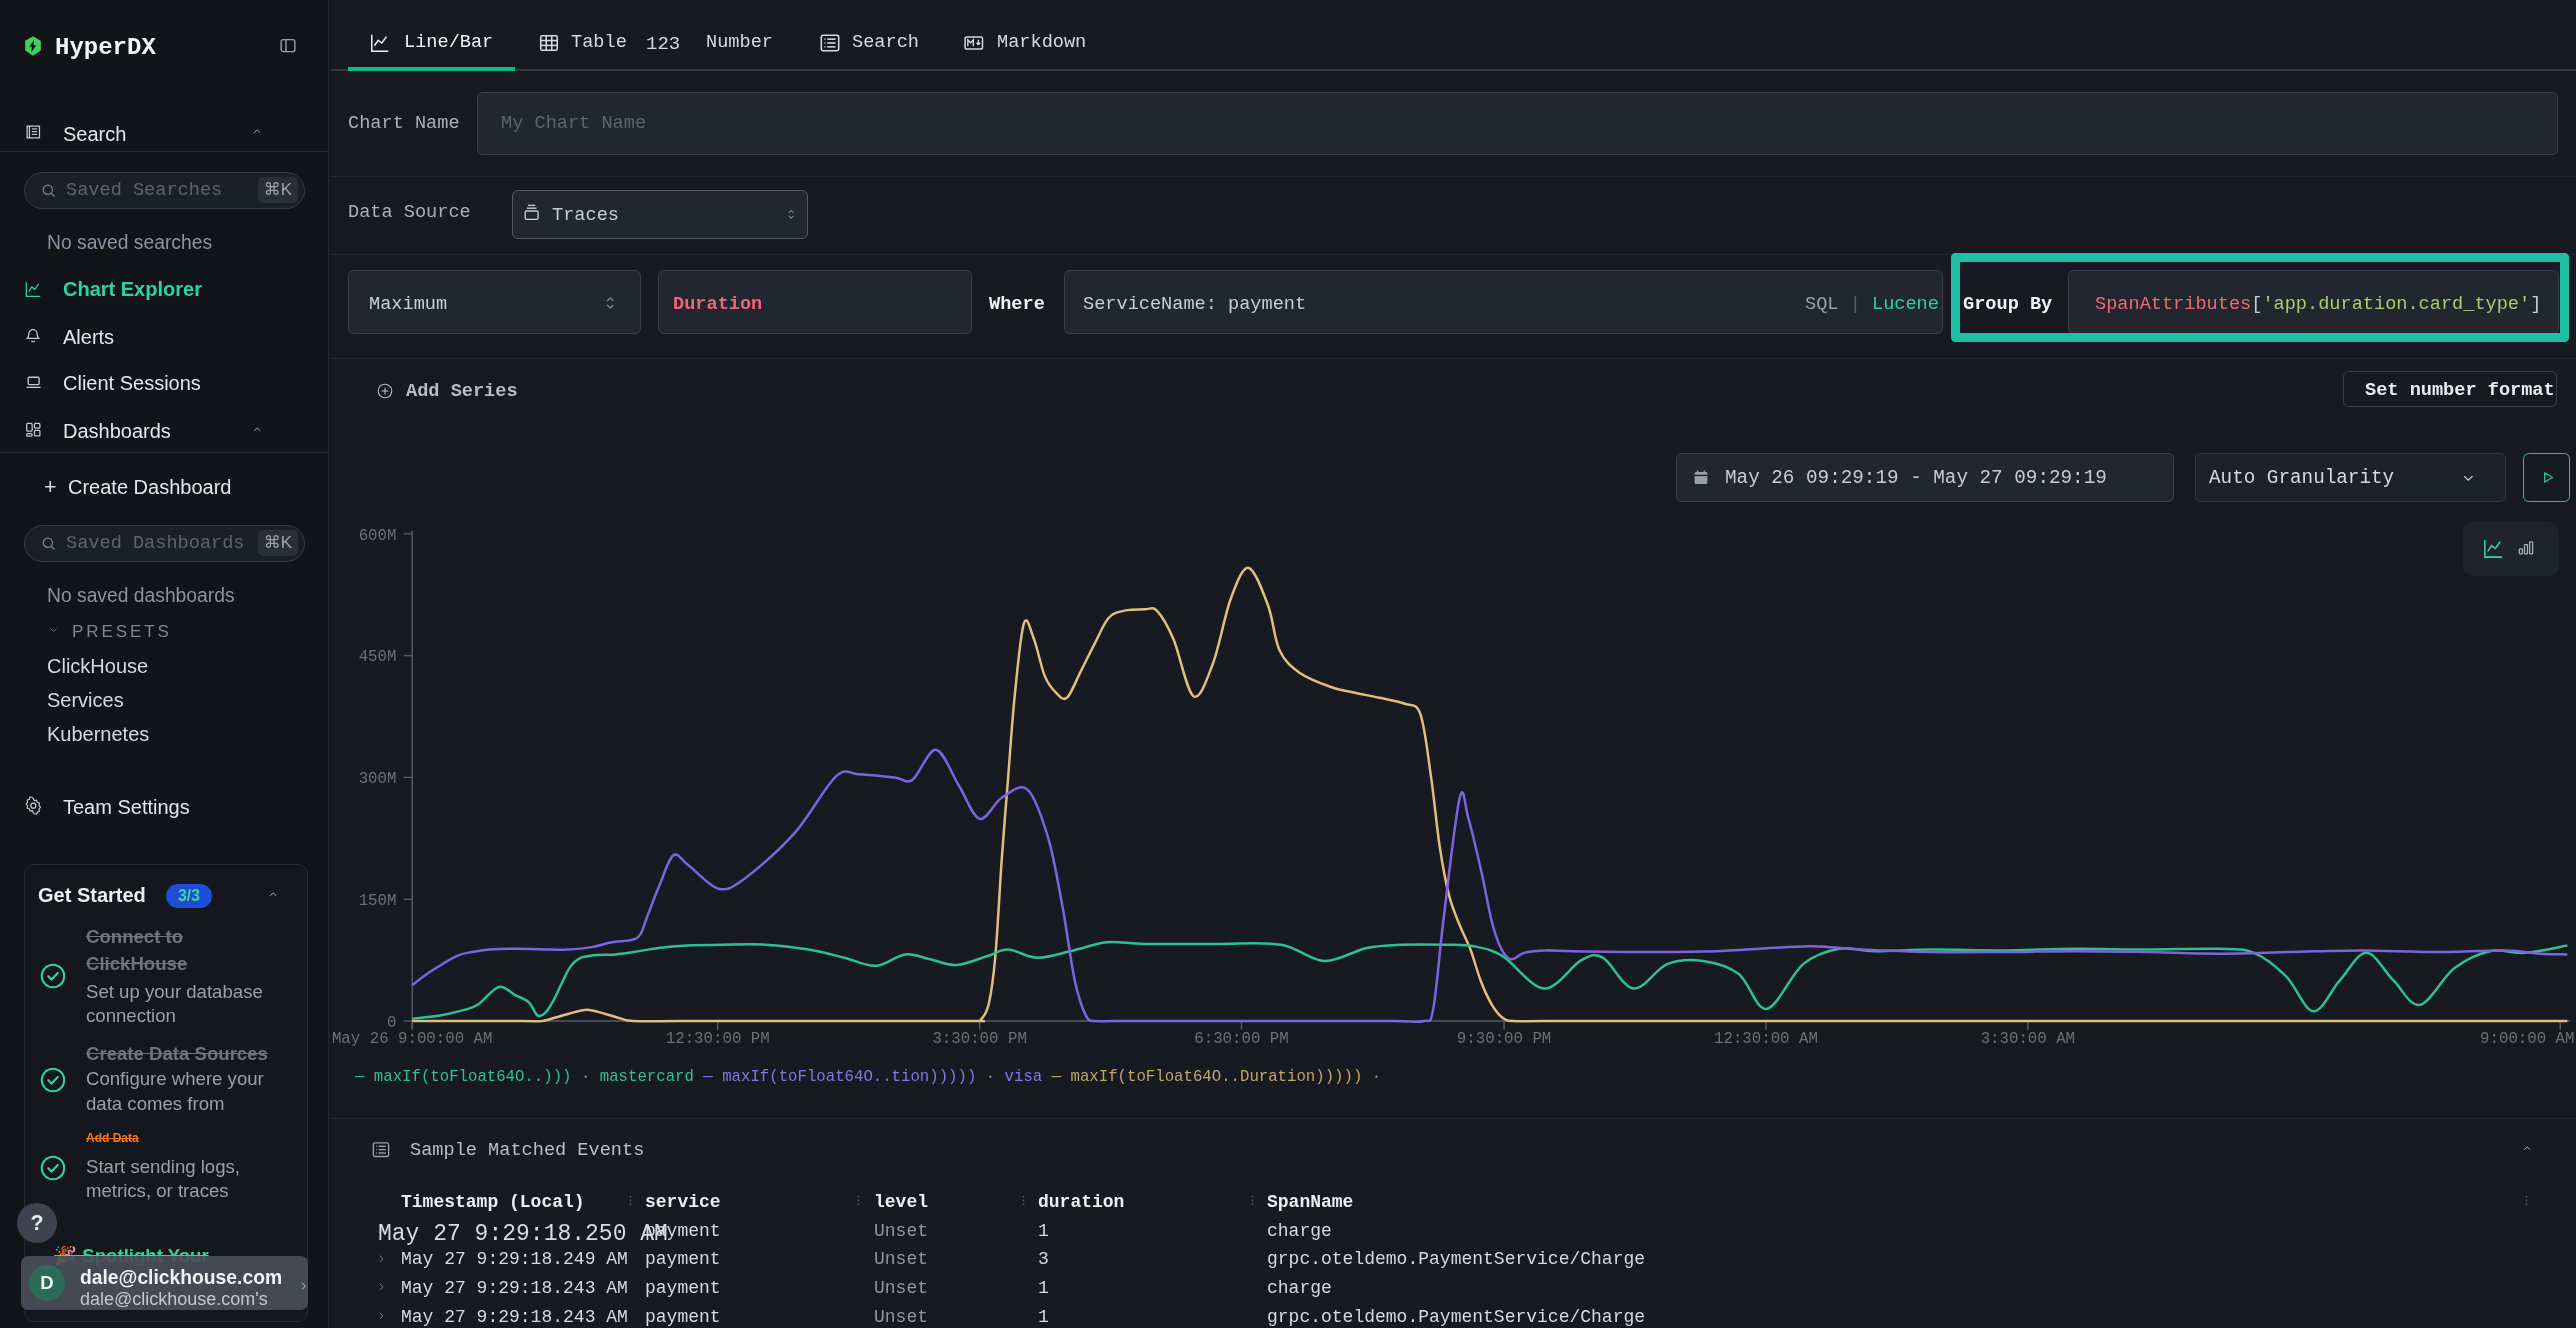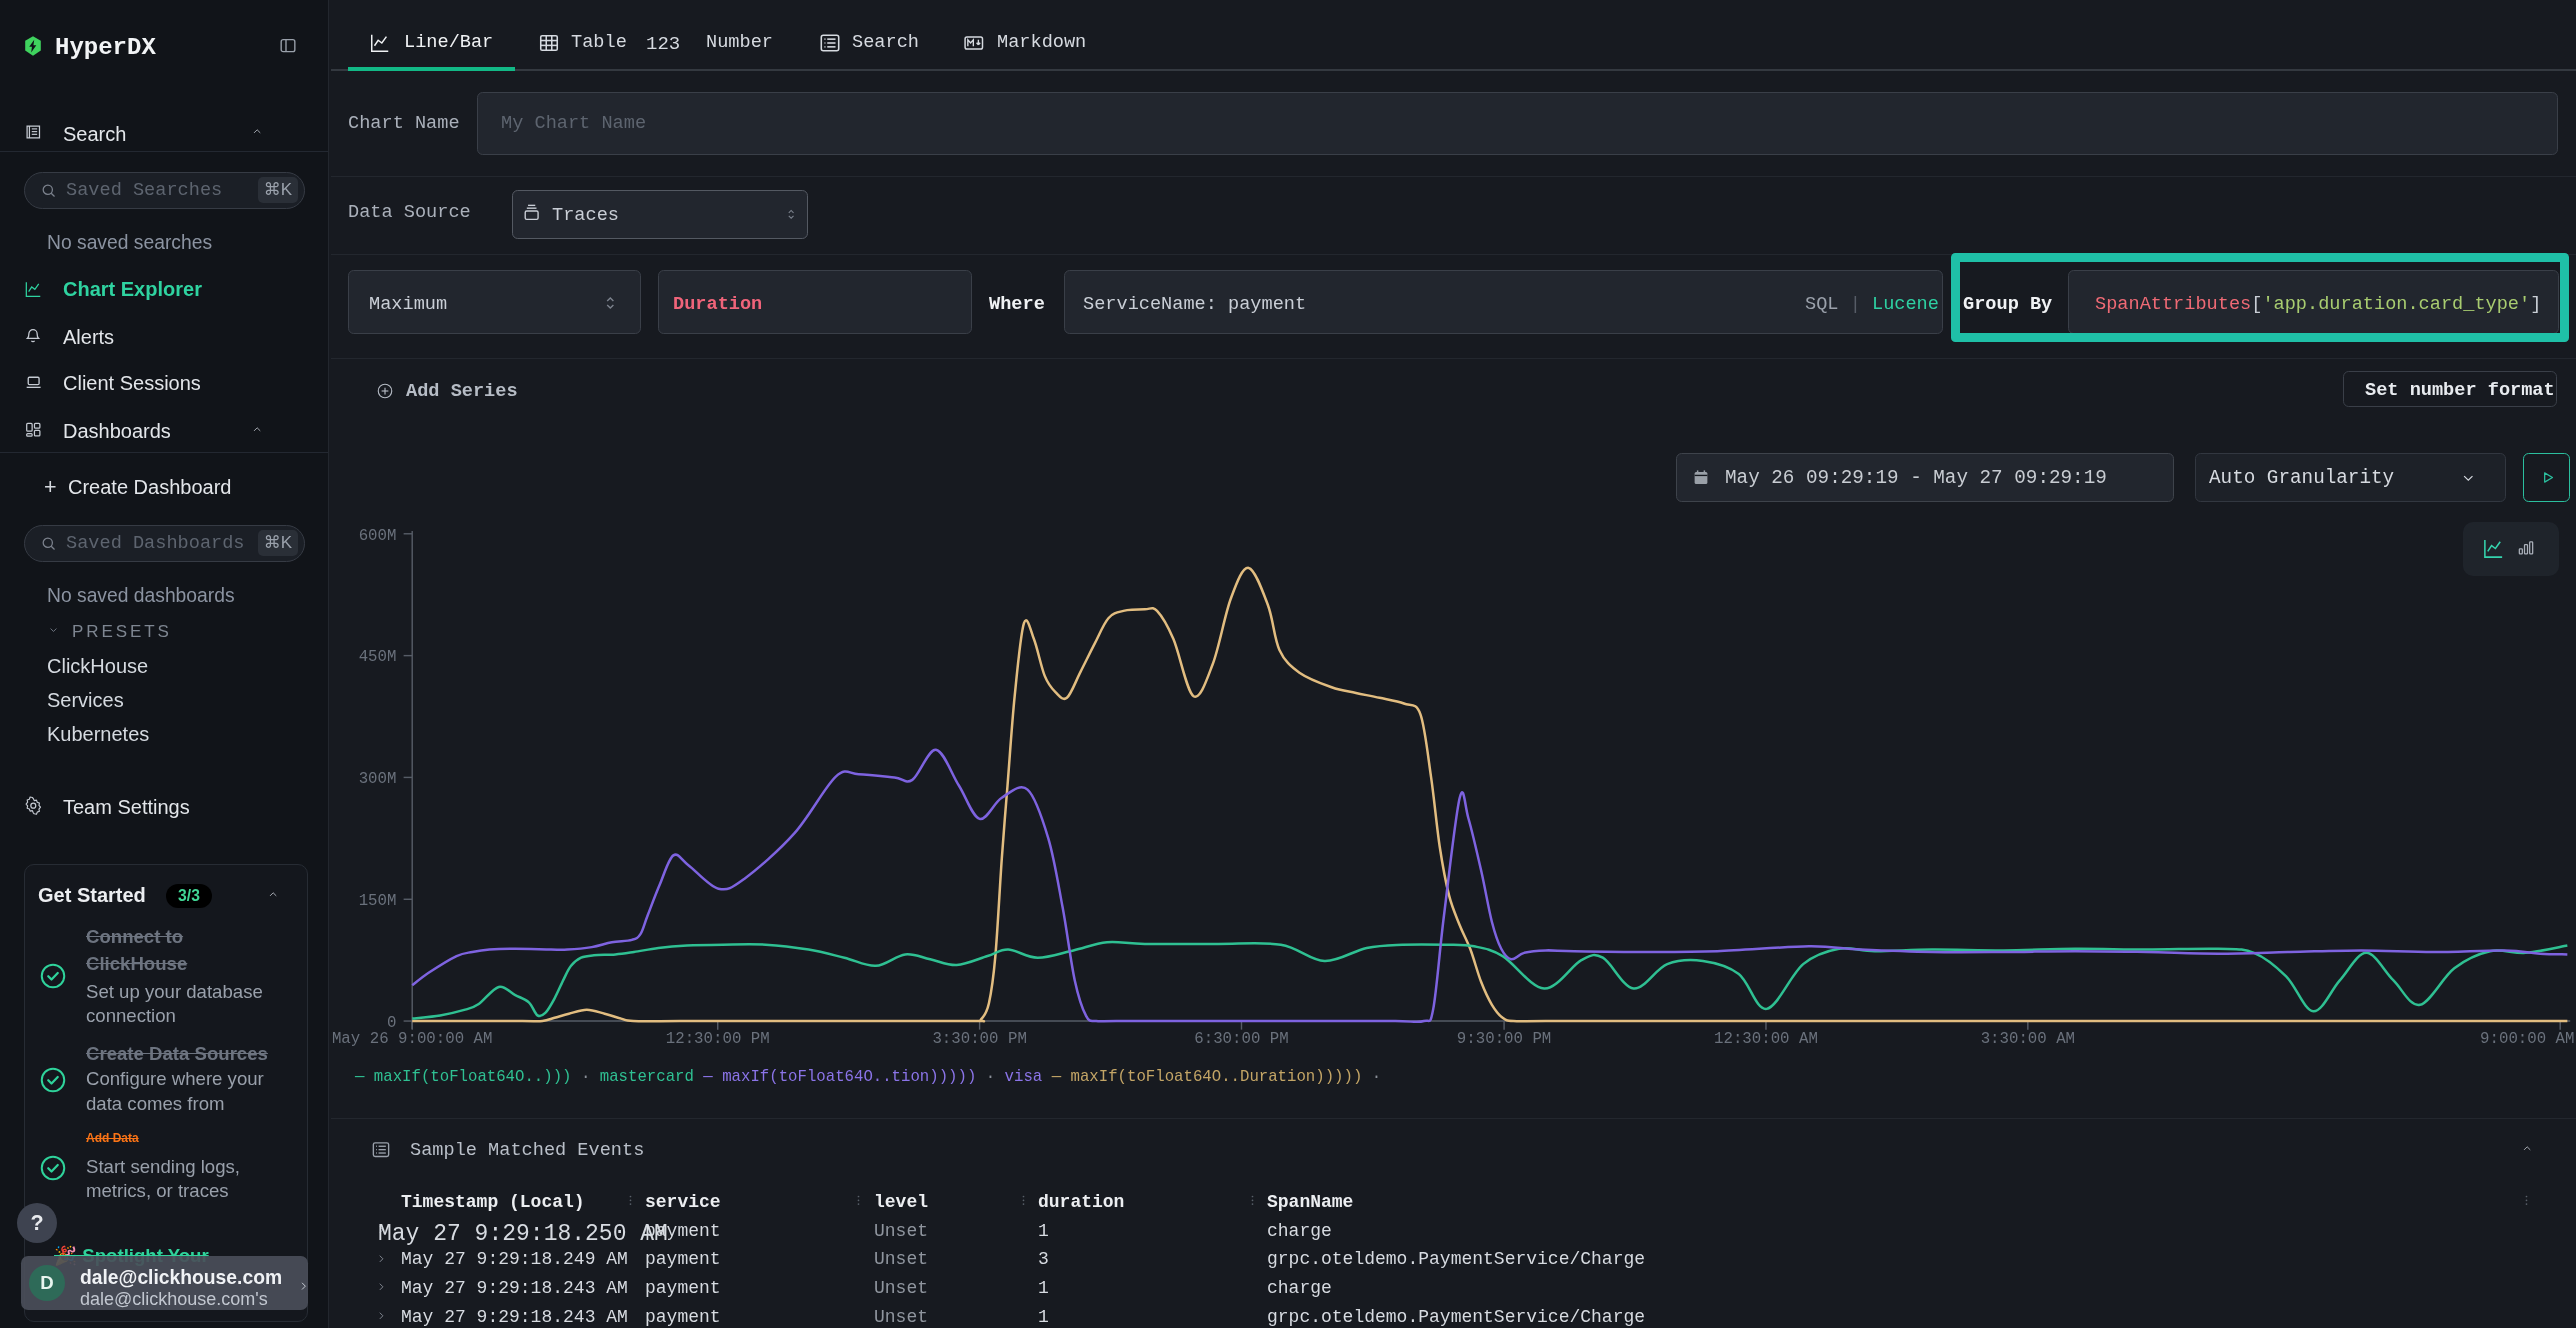--- a/index.html
+++ b/index.html
@@ -84,21 +84,21 @@
     <div class="abs" style="left:47px;top:655px;font-size:20px;color:#d5dae0">ClickHouse</div>
     <div class="abs" style="left:47px;top:689px;font-size:20px;color:#d5dae0">Services</div>
     <div class="abs" style="left:47px;top:723px;font-size:20px;color:#d5dae0">Kubernetes</div>
     <svg class="ic" style="left:24px;top:796px;width:18.6px;height:19.3px" viewBox="0 0 24 24" color="#c6cbd3">
       <circle cx="12" cy="12" r="3.2" fill="none" stroke="currentColor" stroke-width="1.6"></circle>
       <path d="M12 2.8l1.2 2.7 2.9-.6 1 2.8 2.8 1-.6 2.9 2 2.4-2 2.4.6 2.9-2.8 1-1 2.8-2.9-.6L12 21.2l-1.2-2.7-2.9.6-1-2.8-2.8-1 .6-2.9-2-2.4 2-2.4-.6-2.9 2.8-1 1-2.8 2.9.6z" fill="none" stroke="currentColor" stroke-width="1.5" stroke-linejoin="round"></path>
     </svg>
     <div class="abs" style="left:63px;top:796px;font-size:20px;color:#e3e6ea">Team Settings</div>
     <div class="abs" style="left:23.6px;top:864px;width:284px;height:458px;border:1.4px solid #272c34;border-radius:10px;background:#14171d"></div>
     <div class="abs" style="left:38px;top:884px;font-size:20px;font-weight:bold;color:#eceef1">Get Started</div>
-    <div class="abs" style="left:166px;top:884px;width:46px;height:23.6px;background:#000000;border-radius:12px;color:#41d796;font-size:15.7px;font-weight:bold;text-align:center;line-height:23.6px">3/3</div>
+    <div class="abs" style="left:166px;top:884px;width:46px;height:23.6px;background:#1d4ed8;border-radius:12px;color:#41d796;font-size:15.7px;font-weight:bold;text-align:center;line-height:23.6px">3/3</div>
     <svg class="ic" style="left:266px;top:889px;width:14.3px;height:10.7px" viewBox="0 0 24 24" color="#b7bcc4">
       <path d="M5 15.5l7-7 7 7" fill="none" stroke="currentColor" stroke-width="2"></path>
     </svg>
     <svg class="ic" style="left:38px;top:961px;width:30px;height:30px" viewBox="0 0 24 24" color="#2fd39b">
       <circle cx="12" cy="12" r="9" fill="none" stroke="currentColor" stroke-width="1.6"></circle>
       <path d="M8.2 12.2l2.6 2.6 5-5.2" fill="none" stroke="currentColor" stroke-width="1.8" stroke-linecap="round" stroke-linejoin="round"></path>
     </svg>
     <div class="abs" style="left:86px;top:926px;font-size:18.6px;font-weight:bold;color:#6d7480;text-decoration:line-through">Connect to</div>
     <div class="abs" style="left:86px;top:953px;font-size:18.6px;font-weight:bold;color:#6d7480;text-decoration:line-through">ClickHouse</div>
     <div class="abs" style="left:86px;top:981px;font-size:18.6px;color:#99a0ab">Set up your database</div>

